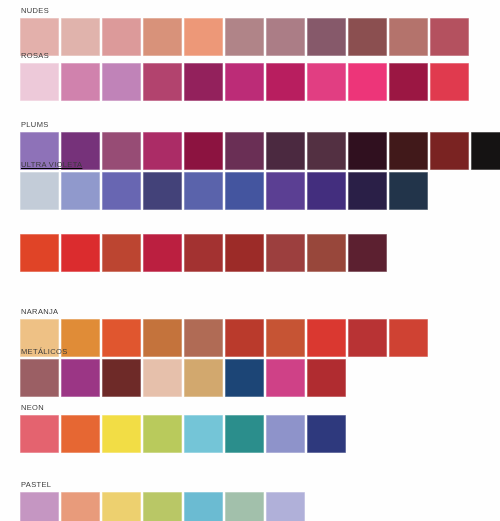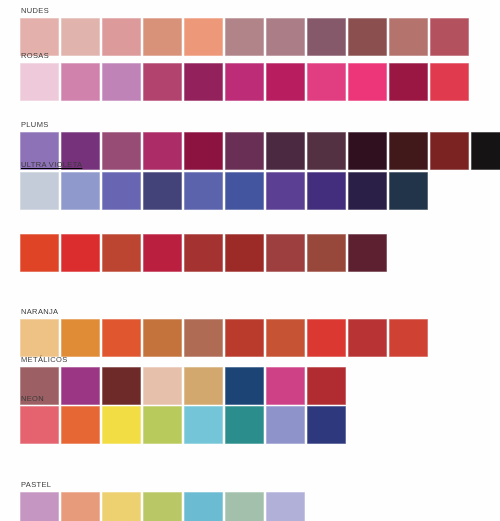--- a/index.html
+++ b/index.html
@@ -51,22 +51,22 @@
     height: 38px;
     flex: 0 0 39px;
     box-shadow: 0 0 0 0.5px rgba(255,255,255,0.55) inset;
   }
   .row-nudes        { top: 6px; }
   .row-rosas        { top: 51px; }
   .row-plums        { top: 120px; }
   .row-ultravioleta { top: 160px; text-decoration: underline; }
   .row-rojo         { top: 234px; }
   .row-naranja      { top: 291px; margin-top: 16px; }
-  .row-metalicos    { top: 347px; margin-top: 8px; }
-  .row-neon         { top: 394px; }
+  .row-metalicos    { top: 347px; }
+  .row-neon         { top: 403px; }
   .row-pastel       { top: 480px; }
 </style>
 </head>
 <body>
 
 <div id="palette-sheet">
 
   <div class="palette-row row-nudes">
     <div class="row-label">NUDES</div>
     <div class="swatch-strip">

